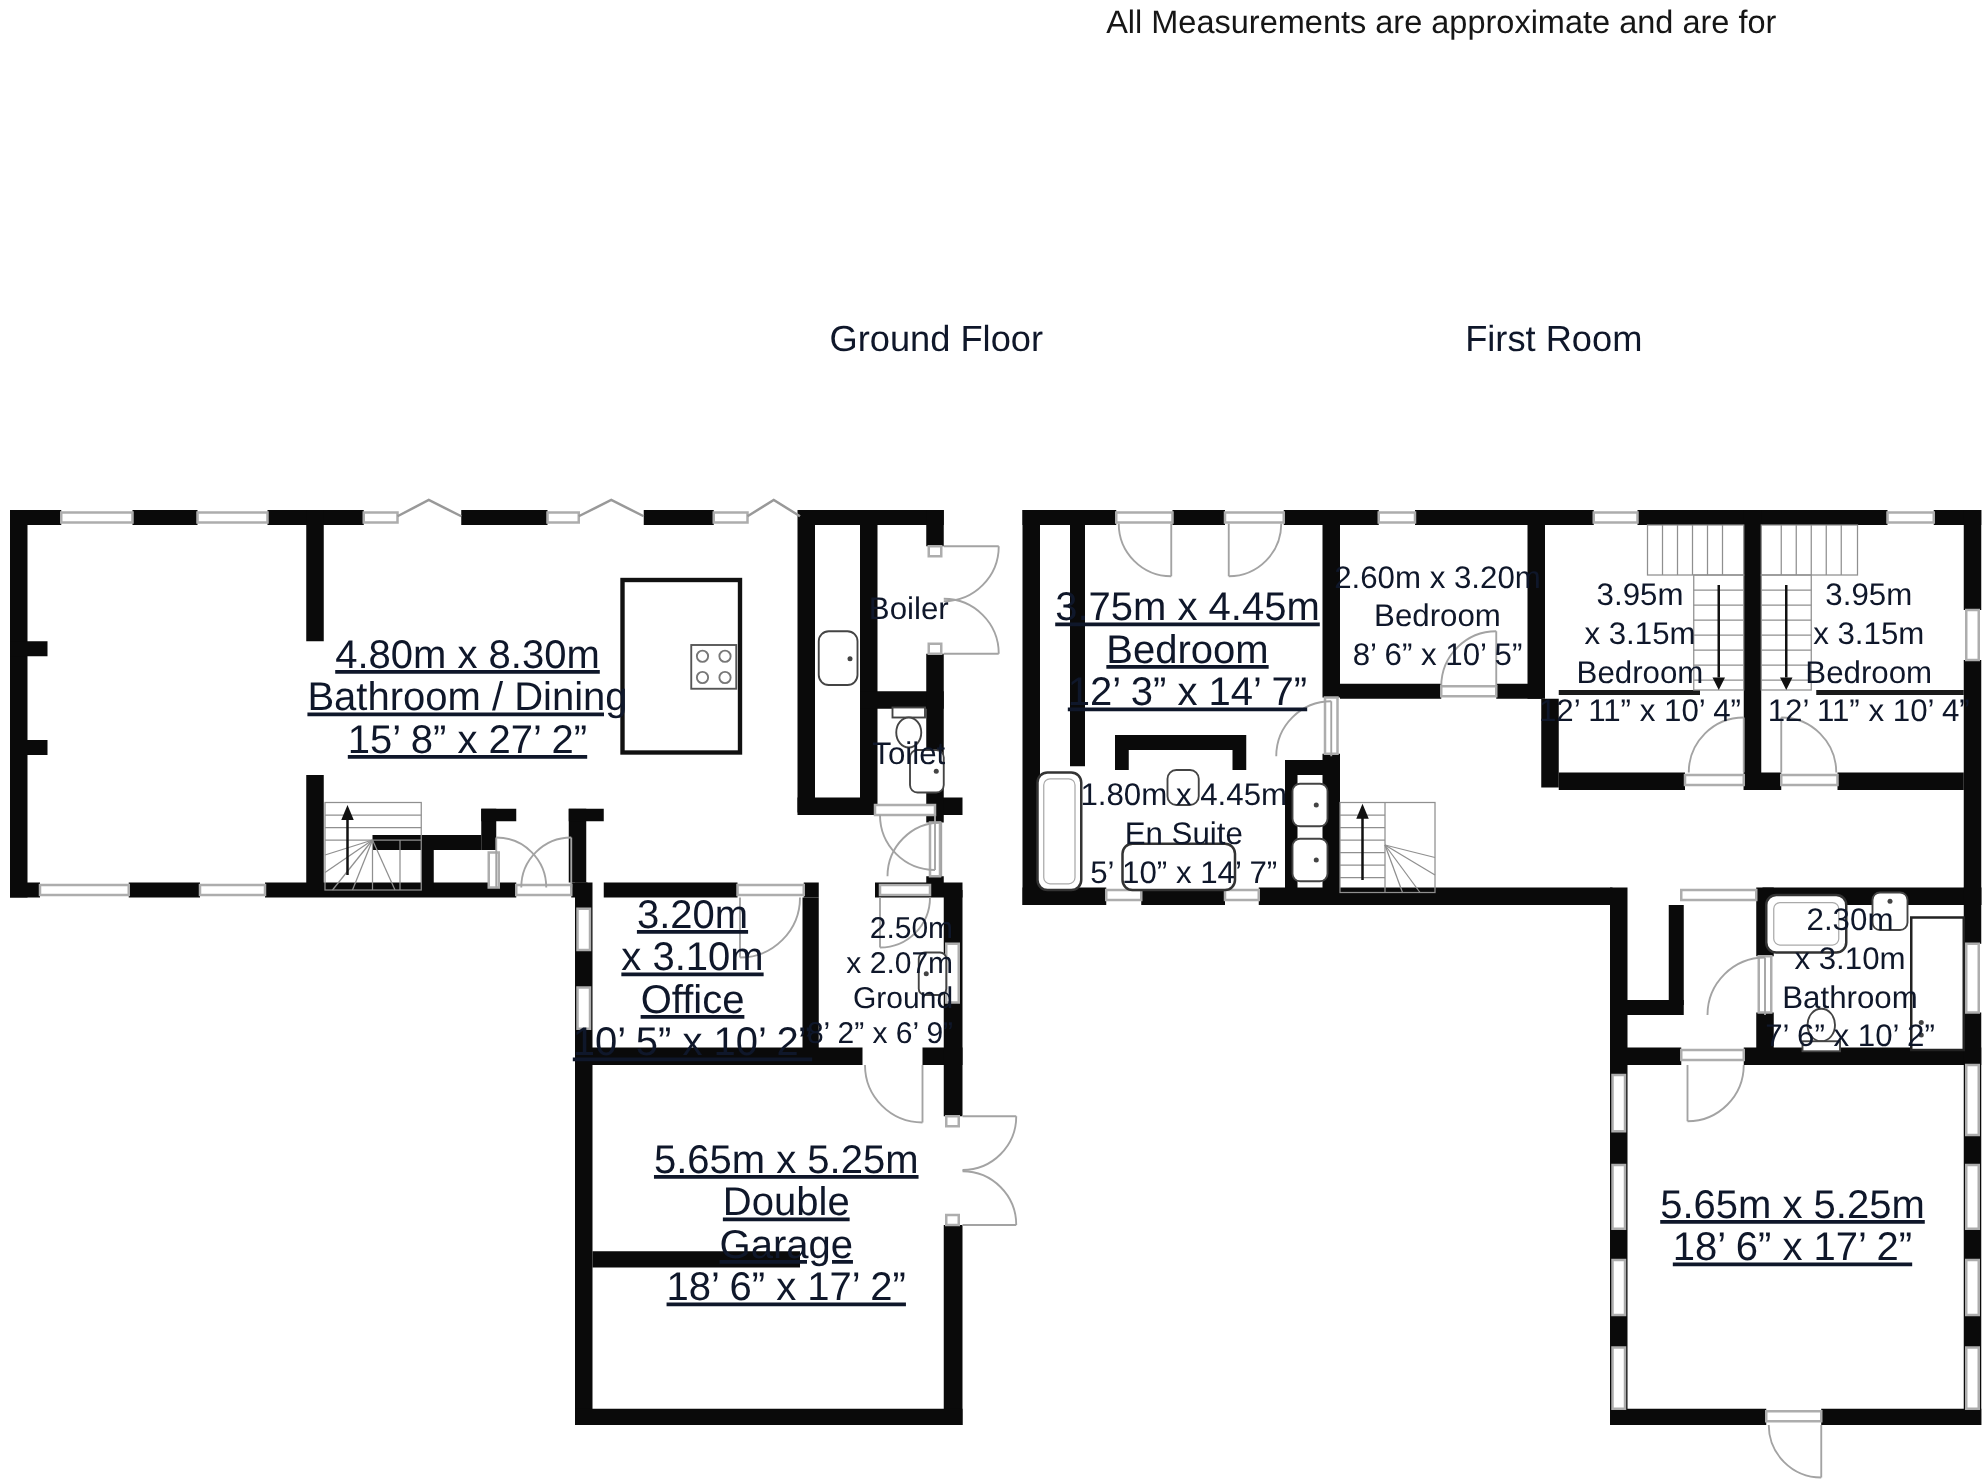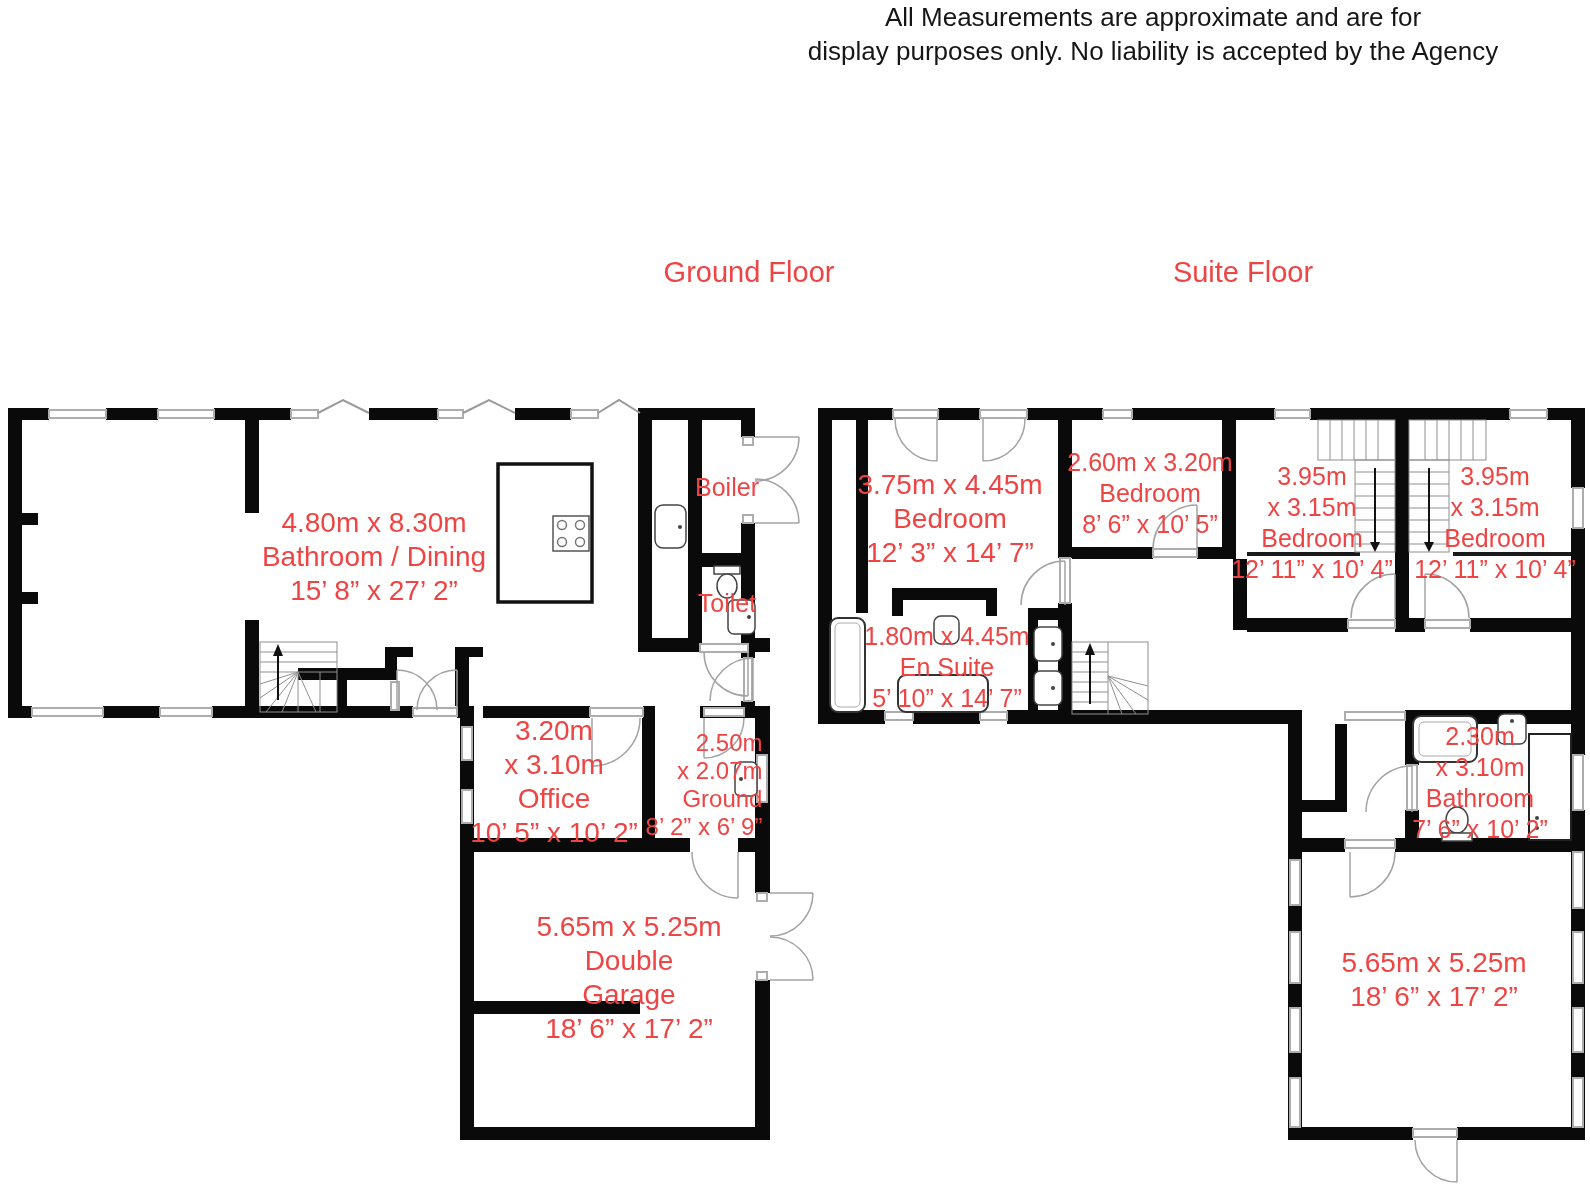--- a/index.html
+++ b/index.html
@@ -1,20 +1,20 @@
 <!DOCTYPE html>
 <html><head>
 <meta charset="utf-8">
 <style>
   html,body{margin:0;padding:0;background:#fff;}
   .page{position:relative;width:1590px;height:1184px;background:#fff;overflow:hidden;
         font-family:"Liberation Sans",sans-serif;color:#1c1c1c;}
   .plan-svg{position:absolute;left:0;top:0;}
-  .lbl{position:absolute;transform:translateX(-50%);text-align:center;white-space:nowrap;color:#ef4444;}
-  .big{font-size:28px;line-height:34px;}
+  .lbl{position:absolute;transform:translateX(-50%);text-align:center;white-space:nowrap;color:#0f172a;}
+  .big{font-size:32px;line-height:34px;text-decoration:underline;}
   .mid{font-size:25px;line-height:31px;}
   .small{font-size:24px;line-height:28px;text-align:right;}
   .title{font-size:29px;line-height:34px;}
   .disclaimer{position:absolute;left:1153px;top:0;transform:translateX(-50%);
               text-align:center;font-size:26px;line-height:34px;white-space:nowrap;color:#161616;}
 </style>
 </head>
 <body>
 
 <div class="page">
@@ -316,25 +316,24 @@
     <rect x="1529" y="734" width="42" height="106" stroke="#222" stroke-width="2"></rect>
     <circle cx="1537" cy="818" r="2" fill="#444" stroke="none"></circle>
     <circle cx="1537" cy="828" r="2" fill="#444" stroke="none"></circle>
     <ellipse cx="1457" cy="820" rx="11" ry="13"></ellipse>
     <rect x="1442" y="833" width="30" height="8"></rect>
   </g>
 </svg>
 
 <div class="disclaimer">
   <div>All Measurements are approximate and are for</div>
-  <div>display purposes only. No liability is accepted by the Agency</div>
 </div>
 
 <div class="lbl title" style="left:749px;top:255px">Ground Floor</div>
-<div class="lbl title" style="left:1243px;top:255px">Suite Floor</div>
+<div class="lbl title" style="left:1243px;top:255px">First Room</div>
 
 <div class="lbl big" style="left:374px;top:506px">
   <div>4.80m x 8.30m</div>
   <div>Bathroom / Dining</div>
   <div>15’ 8” x 27’ 2”</div>
 </div>
 <div class="lbl mid" style="left:727px;top:472px">Boiler</div>
 <div class="lbl mid" style="left:727px;top:588px">Toilet</div>
 <div class="lbl big" style="left:554px;top:714px">
   <div>3.20m</div>

